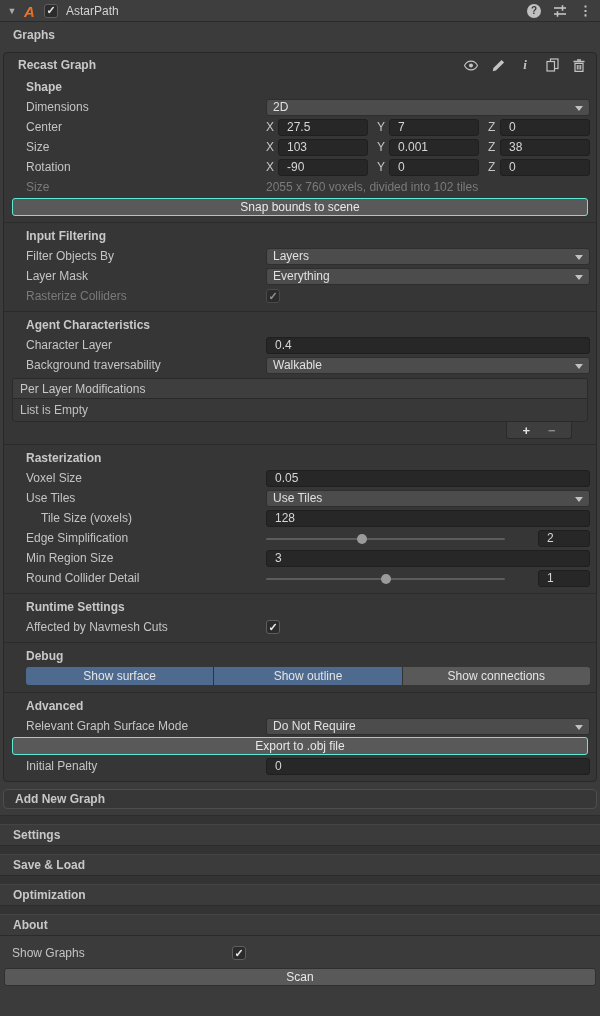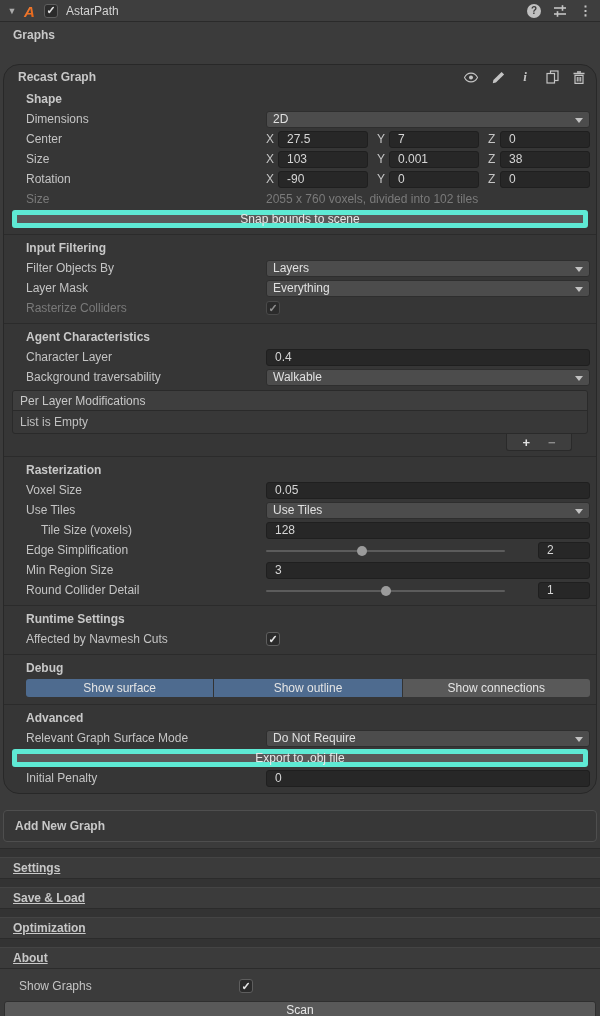--- a/index.html
+++ b/index.html
@@ -17,41 +17,41 @@
   .logo{width:16px;height:16px;display:block;}
   .chk{width:14px;height:14px;background:#2B2B2B;border:1px solid #5E5E5E;border-radius:3px;display:flex;align-items:center;justify-content:center;color:#E6E6E6;font-size:11px;font-weight:bold;line-height:1;}
   .chk.dim{border-color:#4A4A4A;color:#8F8F8F;}
   .comp-title{font-weight:normal;color:#D4D4D4;margin-left:3px;flex:1;}
   .hdr-icons{display:flex;align-items:center;gap:12px;color:#C4C4C4;}
   .help-ic{width:14px;height:14px;border-radius:50%;background:#C0C0C0;color:#3A3A3A;font-weight:bold;font-size:10px;display:flex;align-items:center;justify-content:center;}
   .kebab{font-size:13px;font-weight:bold;color:#C4C4C4;letter-spacing:0;}
   
   .graphs-row{height:26px;display:flex;align-items:center;padding-left:13px;font-weight:bold;color:#C8C8C8;}
   
-  .panel{margin:16px 3px;background:#363636;border:1px solid #282828;border-radius:16px;overflow:hidden;}
+  .panel{margin:4px 3px;background:#363636;border:1px solid #282828;border-radius:4px;overflow:hidden;}
   .panel-titlebar{height:24px;display:flex;align-items:center;padding:0 10px 0 14px;}
   .panel-title{font-weight:bold;color:#C8C8C8;flex:1;}
   .panel-icons{display:flex;align-items:center;gap:13px;}
   .panel-icons .ic{width:14px;height:14px;display:flex;align-items:center;justify-content:center;color:#C4C4C4;}
   .info-i{font-family:"Liberation Serif",serif;font-style:italic;font-weight:bold;font-size:13px;color:#C4C4C4;}
   .section{border-top:1px solid #2B2B2B;padding:3px 0 5px 0;}
   .section.first{border-top:none;padding-top:0;}
   .sec-heading{height:20px;display:flex;align-items:center;padding-left:22px;font-weight:bold;color:#C8C8C8;}
   .row{height:20px;display:flex;align-items:center;padding-left:22px;padding-right:6px;gap:26px;}
   .row .label{width:214px;flex:none;color:#C4C4C4;}
   .row .label.indent{padding-left:15px;}
   .row .label.dim, .dimtext{color:#7A7A7A;}
   .field{flex:1;height:17px;background:#272727;border:1px solid #1F1F1F;border-radius:3px;display:flex;align-items:center;padding:0 8px;color:#D6D6D6;min-width:0;}
   .dropdown{flex:1;height:17px;background:#4C4C4C;border:1px solid #2E2E2E;border-radius:3px;display:flex;align-items:center;padding:0 18px 0 6px;color:#E0E0E0;position:relative;min-width:0;}
   .dd-arrow{position:absolute;right:6px;top:6px;width:0;height:0;border-left:4px solid transparent;border-right:4px solid transparent;border-top:5px solid #C2C2C2;}
   .vec{display:flex;flex:1;min-width:0;}
   .axis-group{display:flex;align-items:center;flex:1;min-width:0;margin-right:9px;}
   .axis-group:last-child{margin-right:0;}
   .axis-label{width:12px;flex:none;color:#C4C4C4;}
-  .wide-btn{margin:1px 8px;height:18px;background:#595959;border:5px solid #5eead4;border-radius:3px;display:flex;align-items:center;justify-content:center;color:#E8E8E8;}
+  .wide-btn{margin:1px 8px;height:18px;background:#595959;border:1px solid #5eead4;border-radius:3px;display:flex;align-items:center;justify-content:center;color:#E8E8E8;}
   
   .listbox{margin:3px 8px 0 8px;border:1px solid #2A2A2A;border-radius:3px;background:#383838;overflow:hidden;}
   .list-header{height:20px;display:flex;align-items:center;padding-left:7px;background:#3E3E3E;border-bottom:1px solid #2A2A2A;color:#C8C8C8;}
   .list-empty{height:22px;display:flex;align-items:center;padding-left:7px;color:#C0C0C0;}
   .list-footer{display:flex;justify-content:flex-end;padding-right:16px;margin:0 8px;height:17px;}
   .footer-tab{width:66px;background:#3E3E3E;border:1px solid #2A2A2A;border-top:none;border-radius:0 0 3px 3px;display:flex;align-items:center;justify-content:center;gap:18px;}
   .plus-btn{color:#E2E2E2;font-weight:bold;font-size:13px;line-height:1;}
   .minus-btn{color:#8C8C8C;font-weight:bold;font-size:13px;line-height:1;}
   
   .slider{flex:1;position:relative;height:17px;margin-right:7px;min-width:0;}
@@ -59,27 +59,27 @@
   .slider-thumb{position:absolute;top:4px;width:10px;height:10px;border-radius:50%;background:#9B9B9B;}
   .pos40{left:calc(40% - 5px);}
   .pos50{left:calc(50% - 5px);}
   .slider-val{flex:none;width:52px;}
   
   .toggle-row{display:flex;margin:1px 6px 2px 22px;height:18px;border-radius:3px;overflow:hidden;}
   .toggle{flex:1;display:flex;align-items:center;justify-content:center;background:#595959;color:#E4E4E4;border-right:1px solid #333333;}
   .toggle:last-child{border-right:none;}
   .toggle.active{background:#4E6B8F;}
   
-  .add-graph{margin:7px 3px 6px 3px;height:32px;border:1px solid #4E4E4E;border-radius:4px;background:#373737;display:flex;align-items:center;padding-left:11px;font-weight:bold;color:#C8C8C8;}
+  .add-graph{margin:7px 3px 6px 3px;height:20px;border:1px solid #4E4E4E;border-radius:4px;background:#373737;display:flex;align-items:center;padding-left:11px;font-weight:bold;color:#C8C8C8;}
   
   .accordion{background:#333333;border-top:1px solid #2B2B2B;}
   .acc-gap{height:8px;}
-  .acc-header{height:22px;background:#3B3B3B;border-top:1px solid #444444;border-bottom:1px solid #2B2B2B;display:flex;align-items:center;padding-left:13px;font-weight:bold;color:#C8C8C8;text-decoration:underline;}
+  .acc-header{height:22px;background:#3B3B3B;border-top:1px solid #444444;border-bottom:1px solid #2B2B2B;display:flex;align-items:center;padding-left:13px;font-weight:bold;color:#C8C8C8;}
   .about-content{background:#3B3B3B;padding-top:5px;}
-  .sg-row{height:24px;display:flex;align-items:center;padding-left:19px;}
+  .sg-row{height:24px;display:flex;align-items:center;padding-left:12px;}
   .sg-row .label{width:220px;flex:none;color:#C4C4C4;}
   .scan-btn{margin:3px 4px 4px 4px;height:18px;background:#595959;border:1px solid #2F2F2F;border-radius:3px;display:flex;align-items:center;justify-content:center;color:#E8E8E8;}
 </style>
 </head>
 <body>
 
 <div class="comp-header">
   <span class="foldout">▼</span>
   <svg class="logo" viewBox="0 0 16 16">
     <defs>

